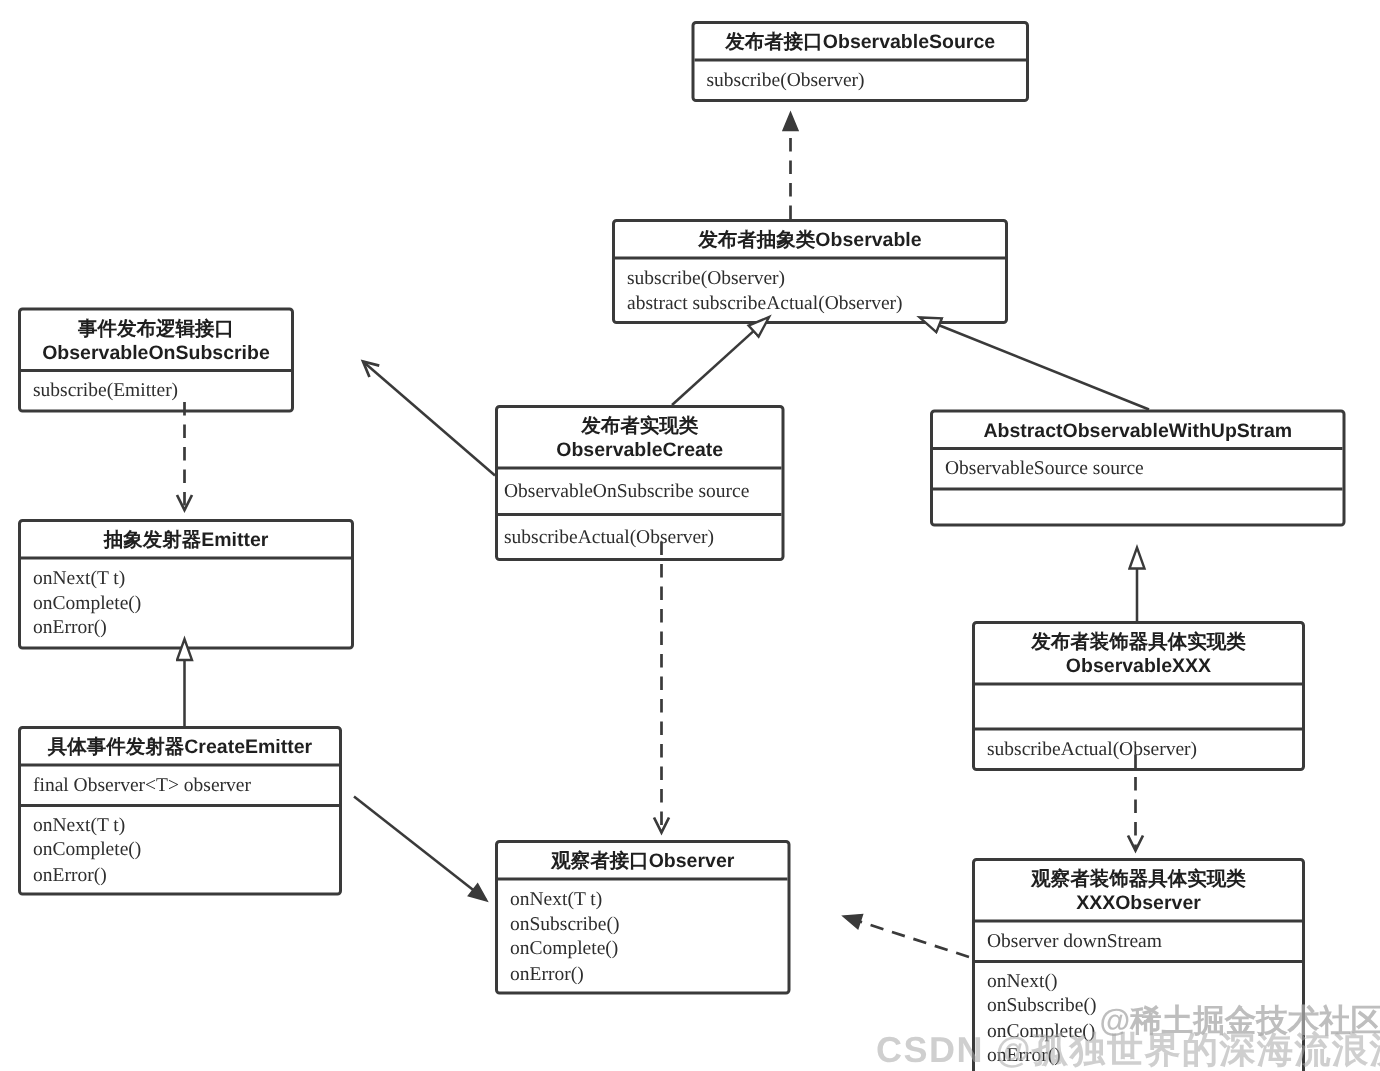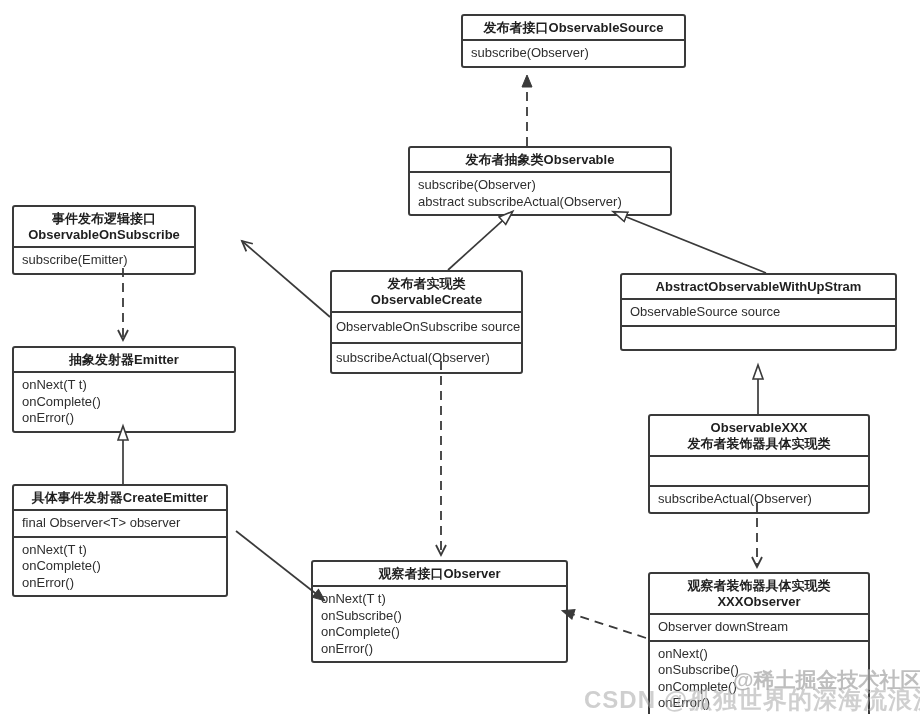--- a/index.html
+++ b/index.html
@@ -3,33 +3,33 @@
 <meta charset="utf-8">
 <style>
   html,body { margin:0; padding:0; background:#ffffff;
     font-family:"Liberation Sans","DejaVu Sans",sans-serif; }
   .canvas { position:relative; width:920px; height:714px; background:#ffffff; overflow:hidden; }
 
   .uml-box { position:absolute; background:#ffffff; border:2px solid #3a3a3a; border-radius:3px;
     box-sizing:border-box; color:#2e2e2e; font-size:13px; z-index:2; }
   .uml-title { font-weight:bold; text-align:center; padding:4px 4px 3px 4px; line-height:16px;
     border-bottom:2px solid #3a3a3a; font-size:13px; color:#1f1f1f; }
-  .uml-sec { padding:4px 8px; line-height:16.5px; border-bottom:2px solid #3a3a3a; }
+  .uml-sec { padding:4px 8px; line-height:16.5px; border-bottom:2px solid #3a3a3a;font-family:Liberation Serif, serif; }
   .uml-sec:last-child { border-bottom:none; }
   .uml-line { white-space:nowrap; }
 
   #box-observable-source { left:413px; top:14px;  width:225px;margin-left:48px; }
   #box-observable        { left:408px; top:146px; width:264px; }
   #box-observable-on-subscribe { left:12px; top:205px; width:184px; }
   #box-emitter           { left:12px;  top:346px; width:224px; }
   #box-create-emitter    { left:12px;  top:484px; width:216px; }
   #box-observable-create { left:330px; top:270px; width:193px; }
   #box-abstract-observable { left:620px; top:273px; width:277px; }
   #box-observable-xxx    { left:648px; top:414px; width:222px; }
-  #box-observer          { left:311px; top:560px; width:257px; }
+  #box-observer          { left:330px; top:560px; width:197px; }
   #box-xxx-observer      { left:648px; top:572px; width:222px; }
 
   #box-observable-create .uml-sec { padding:6px 4px; }
   .sec-empty-sm { min-height:14px; }
   .sec-empty-md { min-height:20px; }
 
   .arrow-layer { position:absolute; left:0; top:0; width:920px; height:714px;
     z-index:3; pointer-events:none; }
 
   .watermark { position:absolute; z-index:4; color:#a9a9a9; pointer-events:none; white-space:nowrap; }
@@ -128,22 +128,22 @@
       <div>AbstractObservableWithUpStram</div>
     </div>
     <div class="uml-sec">
       <div class="uml-line">ObservableSource source</div>
     </div>
     <div class="uml-sec sec-empty-sm"></div>
   </div>
 
   <div class="uml-box" id="box-observable-xxx">
     <div class="uml-title">
+      <div>发布者装饰器具体实现类</div>
       <div>ObservableXXX</div>
-      <div>发布者装饰器具体实现类</div>
     </div>
     <div class="uml-sec sec-empty-md"></div>
     <div class="uml-sec">
       <div class="uml-line">subscribeActual(Observer)</div>
     </div>
   </div>
 
   <div class="uml-box" id="box-observer">
     <div class="uml-title">观察者接口Observer</div>
     <div class="uml-sec">

